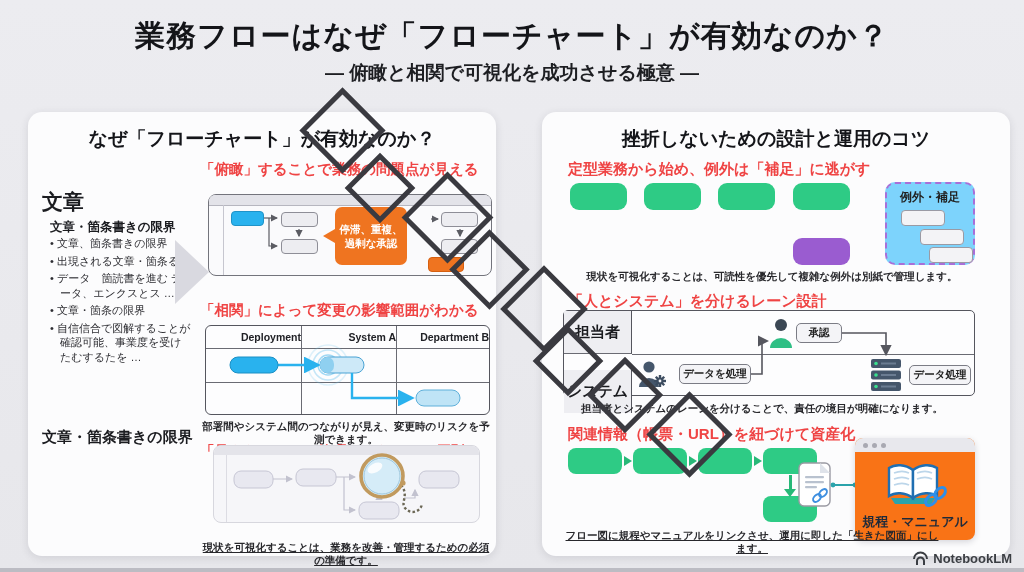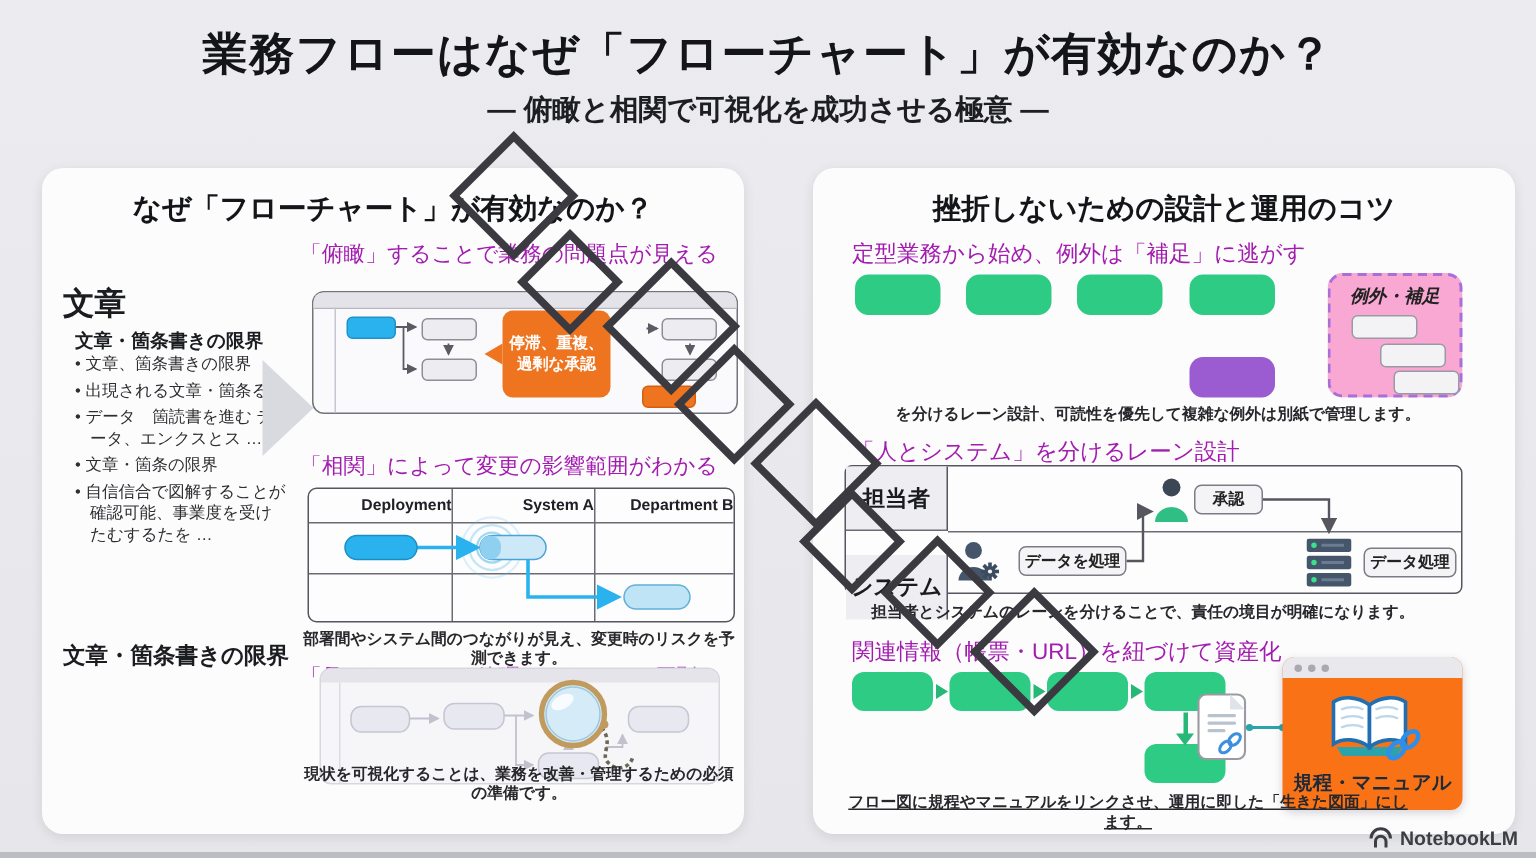--- a/index.html
+++ b/index.html
@@ -4,21 +4,21 @@
 <style>
   html,body{margin:0;padding:0;background:#e9e9ed;}
   .stage{position:relative;width:1024px;height:572px;background:linear-gradient(180deg,#ececf0 0%,#e7e7eb 100%);
          font-family:"Liberation Sans","DejaVu Sans",sans-serif;overflow:hidden;color:#1b1c20;}
   .abs{position:absolute;}
   .main-title{top:16px;left:0;right:0;text-align:center;font-size:30px;font-weight:800;color:#141519;letter-spacing:1px;}
   .sub-title{top:60px;left:0;right:0;text-align:center;font-size:19px;font-weight:700;color:#1d1e22;}
   .panel{top:112px;width:468px;height:444px;background:#fcfcfd;border-radius:14px;
          box-shadow:0 2px 8px rgba(40,40,60,.12);}
   .panel-title{top:14px;left:0;right:0;text-align:center;font-size:19px;font-weight:800;color:#141519;}
-  .sec-h{font-size:14.5px;font-weight:400;color:#a21caf;white-space:nowrap;}
+  .sec-h{font-size:14.5px;font-weight:700;color:#ef4444;white-space:nowrap;}
   .caption{font-size:10.5px;font-weight:700;color:#28282c;text-align:center;line-height:1.25;}
   
   .sb-heading{left:14px;top:76px;font-size:21px;font-weight:800;}
   .sb-sub{left:22px;top:107px;font-size:12.5px;font-weight:700;}
   .sb-list{left:22px;top:124px;width:142px;margin:0;padding:0;list-style:none;font-size:11px;line-height:1.32;color:#2d2d32;}
   .sb-list li{margin:0 0 3px 10px;text-indent:-10px;}
   .sb-list li::before{content:"• ";}
   .sb-footer{left:14px;top:316px;font-size:15px;font-weight:800;}
   
   .win{border:1.5px solid #73747c;border-radius:8px;background:#fafafc;box-sizing:border-box;}
@@ -39,21 +39,21 @@
   .ltable{border:1.5px solid #55565e;border-radius:5px;background:#fdfdfe;box-sizing:border-box;}
   .lane-label{position:absolute;left:0;width:68px;background:#eeeef2;border-right:1.5px solid #55565e;
               display:flex;align-items:center;justify-content:center;font-size:15px;font-weight:800;color:#1a1b1f;box-sizing:border-box;}
   .pill-w{position:absolute;background:#f4f4f7;border:1.2px solid #7b7c85;border-radius:5px;
           font-size:10.5px;font-weight:700;color:#222;display:flex;align-items:center;justify-content:center;box-sizing:border-box;}
   
   .gpill{position:absolute;width:57px;height:27px;border-radius:9px;background:#2ecb85;}
   .ppill{position:absolute;width:57px;height:27px;border-radius:9px;background:#9a5cd0;}
   .fpill{position:absolute;width:54px;height:26px;border-radius:8px;background:#2ecb85;}
   .garrow{position:absolute;width:0;height:0;border-left:8px solid #27b877;border-top:5px solid transparent;border-bottom:5px solid transparent;}
-  .exc-box{position:absolute;background:#f9a8d4;border:2px dashed #a86fd8;border-radius:10px;box-sizing:border-box;font-style:italic;}
+  .exc-box{position:absolute;background:#7dd3fc;border:2px dashed #a86fd8;border-radius:10px;box-sizing:border-box;}
   .exc-label{position:absolute;top:5px;left:0;right:0;text-align:center;font-size:12px;font-weight:800;color:#222;}
   .exc-pill{position:absolute;width:42px;height:14px;background:#f3f3f6;border:1px solid #9a9aa4;border-radius:4px;}
   
   .bcard{position:absolute;background:#f97316;border-radius:8px;box-shadow:0 2px 6px rgba(40,40,60,.18);}
   .bcard-bar{position:absolute;left:0;right:0;top:0;height:14px;background:#e8e8ed;border-radius:8px 8px 0 0;}
   .bdot{position:absolute;top:5px;width:5px;height:5px;border-radius:50%;background:#a9a9b2;}
   .bcard-label{position:absolute;left:0;right:0;bottom:9px;text-align:center;font-size:13px;font-weight:800;color:#1e2a3a;}
   
   .wm{position:absolute;border:5px solid #3a3a40;transform:rotate(45deg);z-index:50;pointer-events:none;}
   .brand{position:absolute;right:12px;bottom:6px;display:flex;align-items:center;gap:4px;
@@ -162,39 +162,39 @@
         <path d="M130,31 V64 H141" stroke="#c2c2cf" stroke-width="1.2" fill="none" marker-end="url(#m3)"></path>
         <path d="M190,52 H201 V44" stroke="#c2c2cf" stroke-width="1.2" fill="none" marker-end="url(#m3)"></path>
         <path d="M165,54 V48" stroke="#c2c2cf" stroke-width="1.2" fill="none" marker-end="url(#m3)"></path>
         <path d="M187,39 C196,50 185,57 192,63 C198,69 207,65 208,58" stroke="#6b6755" stroke-width="2.4" stroke-dasharray="2.5,2.2" fill="none"></path>
         <circle cx="168" cy="30" r="21" fill="#d5ecf8" stroke="#c19a5e" stroke-width="3.6"></circle>
         <circle cx="168" cy="30" r="18" fill="none" stroke="#9fc8de" stroke-width="1"></circle>
         <ellipse cx="161" cy="22" rx="8" ry="4.5" fill="#ffffff" opacity="0.85" transform="rotate(-28 161 22)"></ellipse>
         <circle cx="189" cy="37" r="2.6" fill="#c19a5e"></circle>
       </svg>
     </div>
-    <div class="abs caption" style="left:172px;top:398px;width:292px;">現状を可視化することは、業務を改善・管理するための必須の準備です。</div>
+    <div class="abs caption" style="left:172px;top:429px;width:292px;text-decoration:underline;">現状を可視化することは、業務を改善・管理するための必須の準備です。</div>
   </section>
 
   <section class="abs panel" style="left:542px;">
     <div class="abs panel-title">挫折しないための設計と運用のコツ</div>
 
     <div class="abs sec-h" style="left:26px;top:48px;font-size:15px;">定型業務から始め、例外は「補足」に逃がす</div>
     <div class="gpill" style="left:28px;top:71px;"></div>
     <div class="gpill" style="left:102px;top:71px;"></div>
     <div class="gpill" style="left:176px;top:71px;"></div>
     <div class="gpill" style="left:251px;top:71px;"></div>
     <div class="ppill" style="left:251px;top:126px;"></div>
     <div class="exc-box" style="left:343px;top:70px;width:90px;height:83px;">
       <div class="exc-label">例外・補足</div>
       <div class="exc-pill" style="left:14px;top:26px;"></div>
       <div class="exc-pill" style="left:33px;top:45px;"></div>
       <div class="exc-pill" style="left:42px;top:63px;"></div>
     </div>
-    <div class="abs caption" style="left:30px;top:158px;width:400px;">を分けるレーン設計、可読性を優先して複雑な例外は別紙で管理します。</div>
+    <div class="abs caption" style="left:30px;top:158px;width:400px;">現状を可視化することは、可読性を優先して複雑な例外は別紙で管理します。</div>
 
     <div class="abs sec-h" style="left:26px;top:180px;font-size:15px;">「人とシステム」を分けるレーン設計</div>
     <div class="abs ltable" style="left:21px;top:198px;width:412px;height:86px;">
       <div class="lane-label" style="top:0;height:43px;border-bottom:1px solid #6a6b73;">担当者</div>
       <div class="lane-label" style="top:59px;height:43px;">システム</div>
       <div class="hline" style="top:43px;left:68px;"></div>
       <svg class="abs" style="left:0;top:0;" width="412" height="86">
         <defs>
             <marker id="m4" markerWidth="7" markerHeight="7" refX="5" refY="3.5" orient="auto">
               <path d="M0,0 L7,3.5 L0,7 Z" fill="#55565e"></path>

